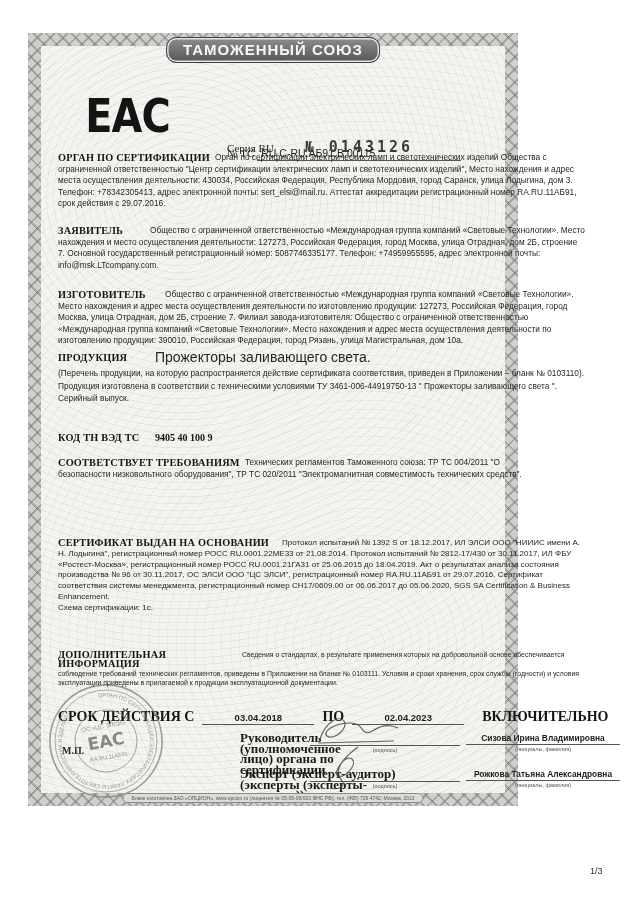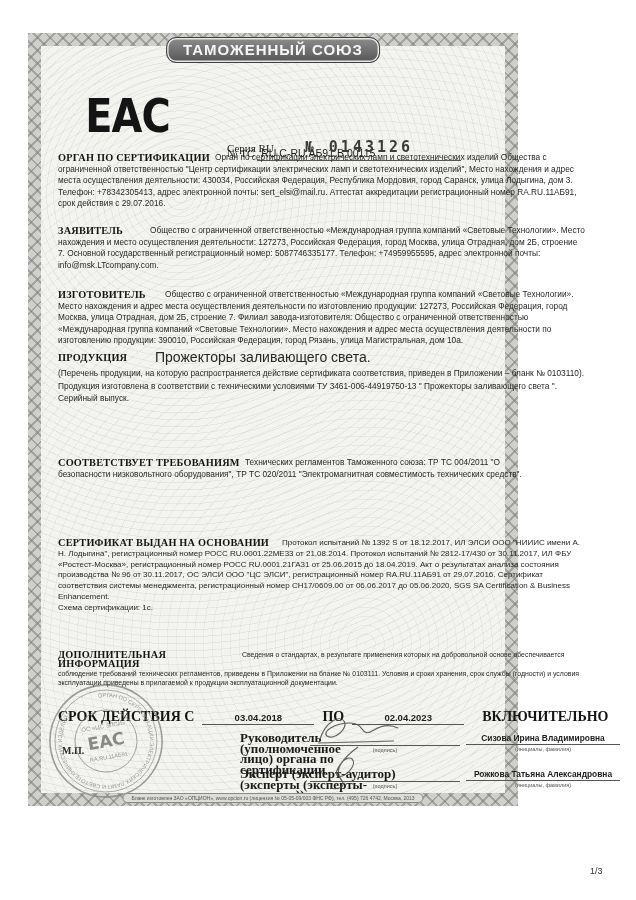--- a/index.html
+++ b/index.html
@@ -95,20 +95,23 @@
   </div>
 
   <div class="sec" style="top:319px;">
     <div>
       <span class="slabel" style="width:97px;">ПРОДУКЦИЯ</span><span style="font-size:14px;">Прожекторы заливающего света.</span>
     </div>
     <div class="note">(Перечень продукции, на которую распространяется действие сертификата соответствия, приведен в Приложении – бланк № 0103110).</div>
     <div class="note">Продукция изготовлена в соответствии с техническими условиями ТУ 3461-006-44919750-13 " Прожекторы заливающего света ". Серийный выпуск.</div>
   </div>
 
+  <div class="sec" style="top:399px;">
+    <span class="slabel" style="width:97px;">КОД ТН ВЭД ТС</span><span style="font-family:'Liberation Serif',serif;font-weight:bold;font-size:10px;color:#141414;">9405 40 100 9</span>
+  </div>
 
   <div class="sec" style="top:424px;width:482px;">
     <span class="slabel" style="width:187px;">СООТВЕТСТВУЕТ ТРЕБОВАНИЯМ</span><span>Технических регламентов Таможенного союза: ТР ТС 004/2011 "О безопасности низковольтного оборудования", ТР ТС 020/2011 "Электромагнитная совместимость технических средств".</span>
   </div>
 
   <div class="sec" style="top:505px;font-size:8px;line-height:10.8px;">
     <span class="slabel" style="width:224px;">СЕРТИФИКАТ ВЫДАН НА ОСНОВАНИИ</span><span>Протокол испытаний № 1392 S от 18.12.2017, ИЛ ЭЛСИ ООО "НИИИС имени А. Н. Лодыгина", регистрационный номер РОСС RU.0001.22МЕ33 от 21.08.2014. Протокол испытаний № 2812-17/430 от 30.11.2017, ИЛ ФБУ «Ростест-Москва», регистрационный номер РОСС RU.0001.21ГА31 от 25.06.2015 до 18.04.2019. Акт о результатах анализа состояния производства № 96 от 30.11.2017, ОС ЭЛСИ ООО "ЦС ЭЛСИ", регистрационный номер RA.RU.11АБ91 от 29.07.2016. Сертификат соответствия системы менеджмента, регистрационный номер СН17/0609.00 от 06.06.2017 до 05.06.2020, SGS SA Certification &amp; Business Enhancement.</span>
     <div>Схема сертификации: 1с.</div>
   </div>
 

